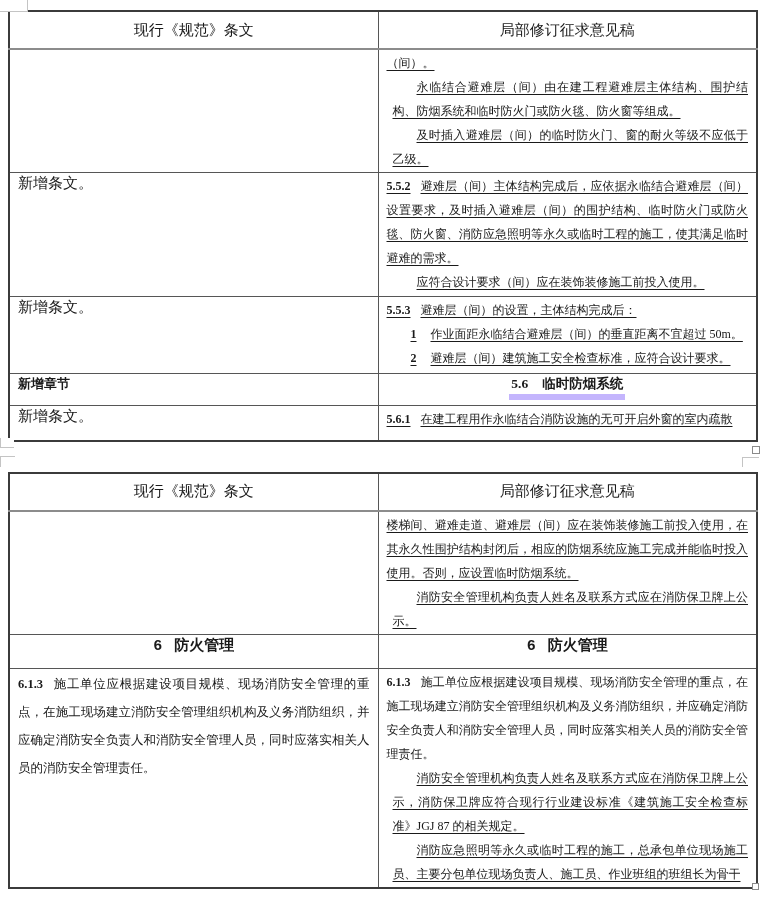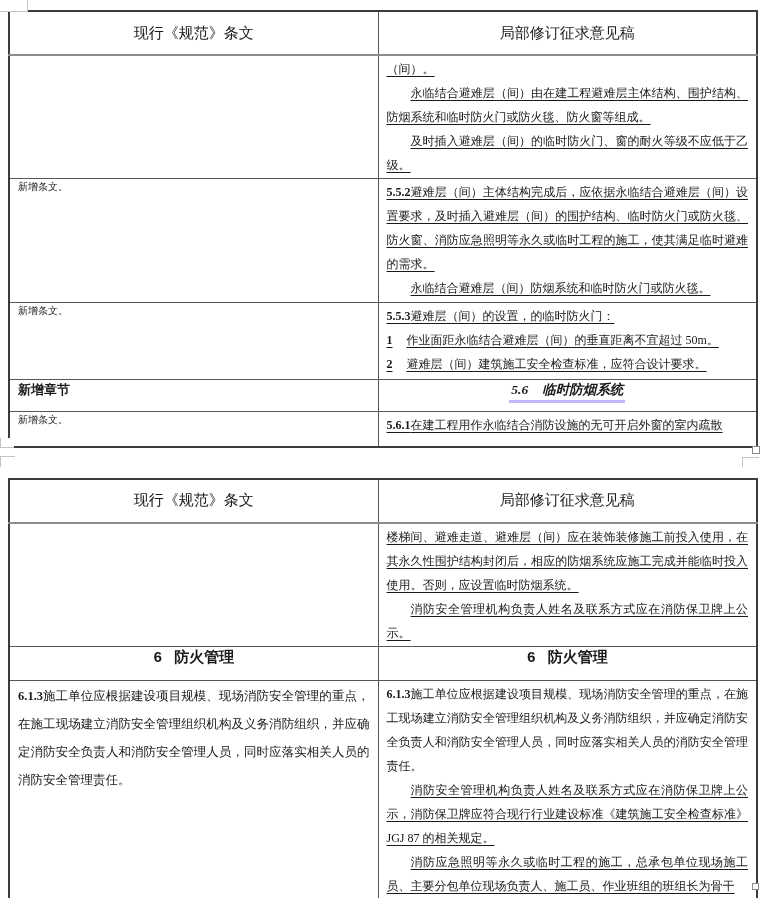--- a/index.html
+++ b/index.html
@@ -11,42 +11,42 @@
     border-collapse:collapse;table-layout:fixed;width:748px;margin-left:8px;
     border:2px solid #3b3b3b;background:#fff;
   }
   #table1{margin-top:10px;}
   #table2{margin-top:30px;}
   .doc-table td{
     border:1px solid #565656;vertical-align:top;overflow:hidden;
     padding:1px 8px;box-sizing:border-box;
   }
   tr.hdr td{
-    height:44px;text-align:center;vertical-align:middle;font-size:15px;
+    height:38px;text-align:center;vertical-align:middle;font-size:15px;
     border-bottom:2px solid #8c8c8c;padding:0;
   }
   
   .rh122 td{height:122px;} .rh124 td{height:124px;} .rh77 td{height:77px;}
   .rh32 td{height:32px;} .rh35 td{height:35px;} .rh34 td{height:34px;font-family:Liberation Mono, monospace;}
   .rh218 td{height:218px;}
   
   .p{margin:0;font-size:12px;line-height:24px;text-align:justify;text-justify:inter-character;}
   .u{text-decoration:underline;text-underline-offset:3px;text-decoration-thickness:1px;}
-  .ind{text-indent:2em;}
-  .sub{text-indent:0;}
-  .num{font-weight:bold;}
+  .ind{text-indent:2em;margin-left:6px;}
+  .sub{margin-left:24px;text-indent:0;}
+  .num{font-weight:bold;margin-right:10px;}
   .subnum{font-weight:bold;margin-right:14px;}
   
-  .note-cell{vertical-align:middle;font-size:10px;}
+  .note-cell{vertical-align:middle;font-size:15px;}
   .bold-cell{vertical-align:middle;font-size:13px;font-weight:bold;}
   .mid{vertical-align:middle;}
   
   .chap{vertical-align:middle;text-align:center;font-weight:bold;font-size:15px;padding:0;}
   .chap .num{margin-right:12px;}
-  .chap-title-wrap{display:inline-block;border-bottom:3px solid #c4b5fd;padding:0 2px 1px;font-weight:bold;font-size:13.5px;font-style:italic;}
+  .chap-title-wrap{display:inline-block;border-bottom:6px solid #c4b5fd;padding:0 2px 1px;font-weight:bold;font-size:13.5px;}
   .chap-title-wrap .num{margin-right:14px;}
   .left613{vertical-align:middle;}
   .left613 .p{line-height:28px;font-size:12.5px;}
   
   .corner-tab{position:absolute;border:1px solid #c4c4c4;background:#fff;}
   .no-top-left{border-top:none;border-left:none;}
   .no-right{border-right:none;}
   .sq-handle{position:absolute;width:6px;height:6px;border:1px solid #8a8a8a;background:#fff;}
 </style>
 </head>
@@ -69,27 +69,27 @@
     <td>
       <p class="p u">（间）。</p>
       <p class="p u ind">永临结合避难层（间）由在建工程避难层主体结构、围护结构、防烟系统和临时防火门或防火毯、防火窗等组成。</p>
       <p class="p u ind">及时插入避难层（间）的临时防火门、窗的耐火等级不应低于乙级。</p>
     </td>
   </tr>
   <tr class="rh124">
     <td class="note-cell">新增条文。</td>
     <td>
       <p class="p u"><span class="num">5.5.2</span><span>避难层（间）主体结构完成后，应依据永临结合避难层（间）设置要求，及时插入避难层（间）的围护结构、临时防火门或防火毯、防火窗、消防应急照明等永久或临时工程的施工，使其满足临时避难的需求。</span></p>
-      <p class="p u ind">永临结合避难层（间）防烟系统和临时防火门或防火毯。</p>
+      <p class="p u ind">应符合设计要求（间）应在装饰装修施工前投入使用。</p>
     </td>
   </tr>
   <tr class="rh77">
     <td class="note-cell">新增条文。</td>
     <td>
-      <p class="p u"><span class="num">5.5.3</span><span>避难层（间）的设置，的临时防火门：</span></p>
+      <p class="p u"><span class="num">5.5.3</span><span>避难层（间）的设置，主体结构完成后：</span></p>
       <p class="p u sub"><span class="subnum">1</span><span>作业面距永临结合避难层（间）的垂直距离不宜超过 50m。</span></p>
       <p class="p u sub"><span class="subnum">2</span><span>避难层（间）建筑施工安全检查标准，应符合设计要求。</span></p>
     </td>
   </tr>
   <tr class="rh32">
     <td class="bold-cell">新增章节</td>
     <td class="chap">
       <span class="chap-title-wrap"><span class="num">5.6</span><span>临时防烟系统</span></span>
     </td>
   </tr>

